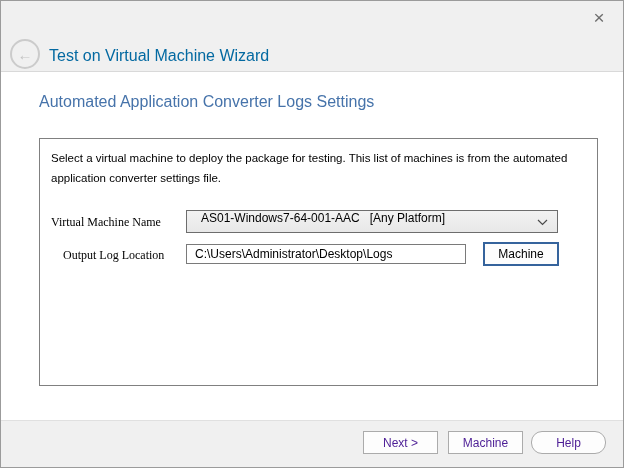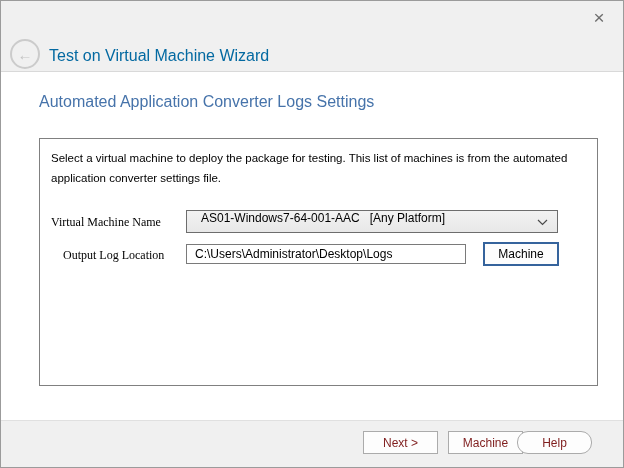--- a/index.html
+++ b/index.html
@@ -108,27 +108,27 @@
     position: absolute; left: 0; right: 0; bottom: 0;
     height: 47px;
     background: #f0f0f0;
     border-top: 1px solid #e0e0e0;
   }
   .btn {
     position: absolute; top: 10px;
     width: 75px; height: 23px;
     background: #fdfdfd;
     border: 1px solid #ababab;
-    font-size: 12px; color: #7f1d1d;
+    font-size: 12px; color: #4c1d95;
     font-family: "Liberation Sans", sans-serif;
     cursor: default;
   }
   .btn-next   { left: 362px; }
   .btn-cancel { left: 447px; }
-  .btn-help   { left: 516px; border-radius: 11px; }
+  .btn-help   { left: 530px; border-radius: 11px; }
 </style>
 </head>
 <body>
 
 <div class="window">
 
   <div class="header">
     <button class="close-btn">
       <span>×</span>
     </button>

